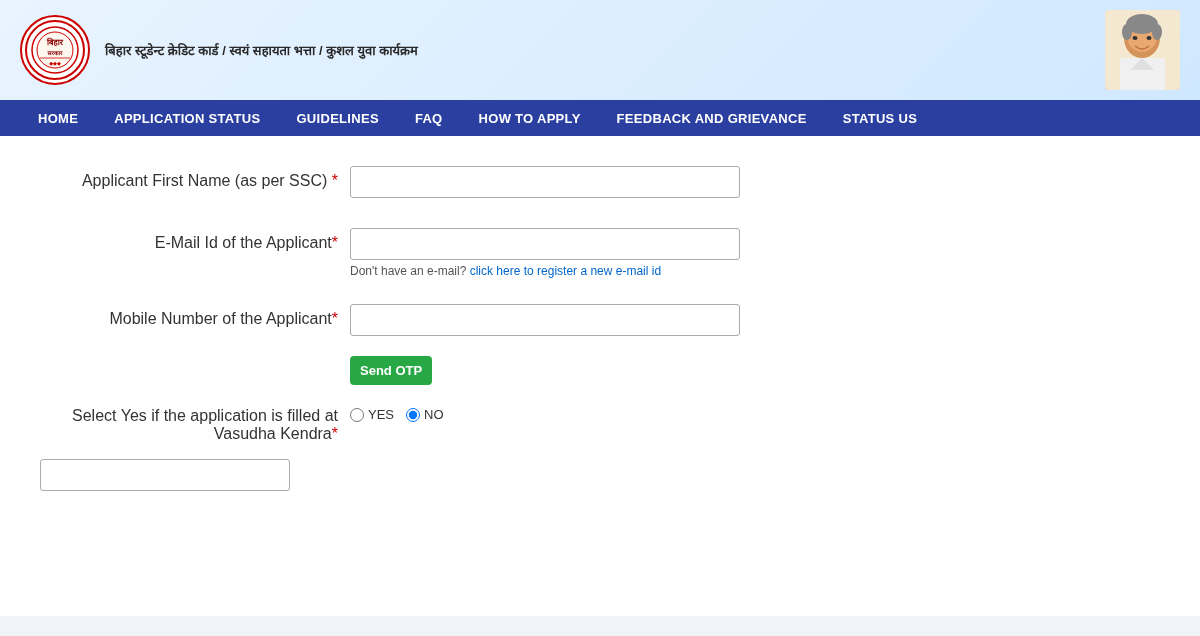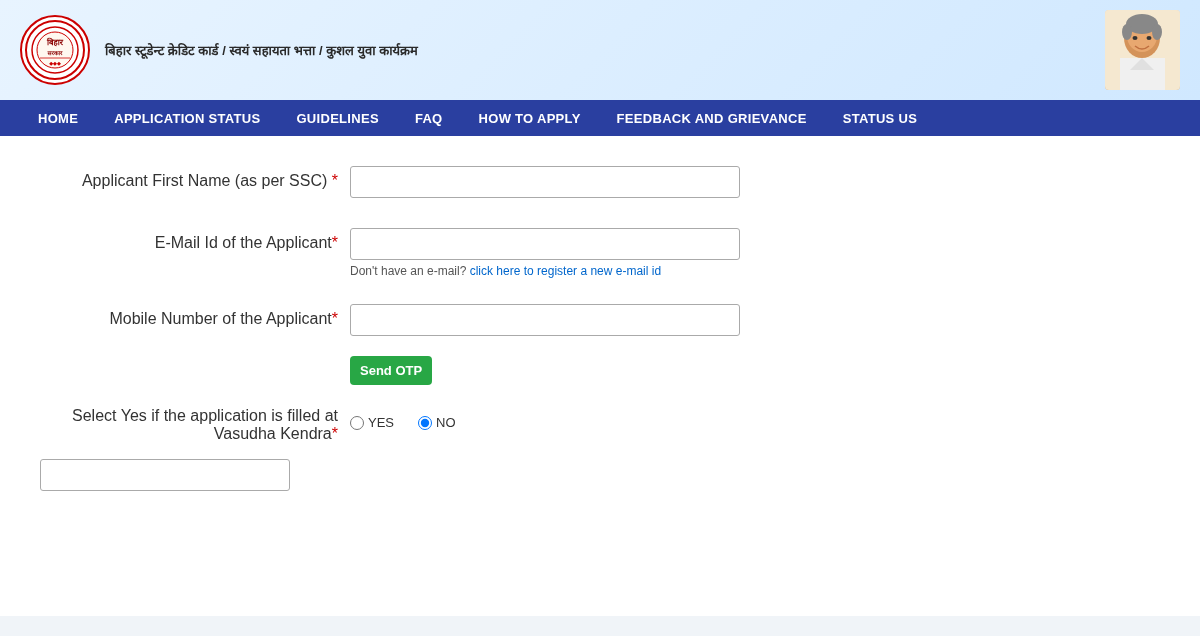--- a/index.html
+++ b/index.html
@@ -160,23 +160,22 @@
       padding: 7px 10px;
       font-size: 13px;
       font-weight: 700;
       cursor: pointer;
       margin-top: 4px;
     }
 
     .radio-group {
       display: flex;
       align-items: center;
-      gap: 24px;
+      gap: 12px;
       padding-top: 6px;
-      margin-top: 8px;
     }
     .radio-option {
       display: flex;
       align-items: center;
       gap: 4px;
       font-size: 13px;
       color: #333;
       cursor: pointer;
     }
     .radio-option input[type="radio"] {

